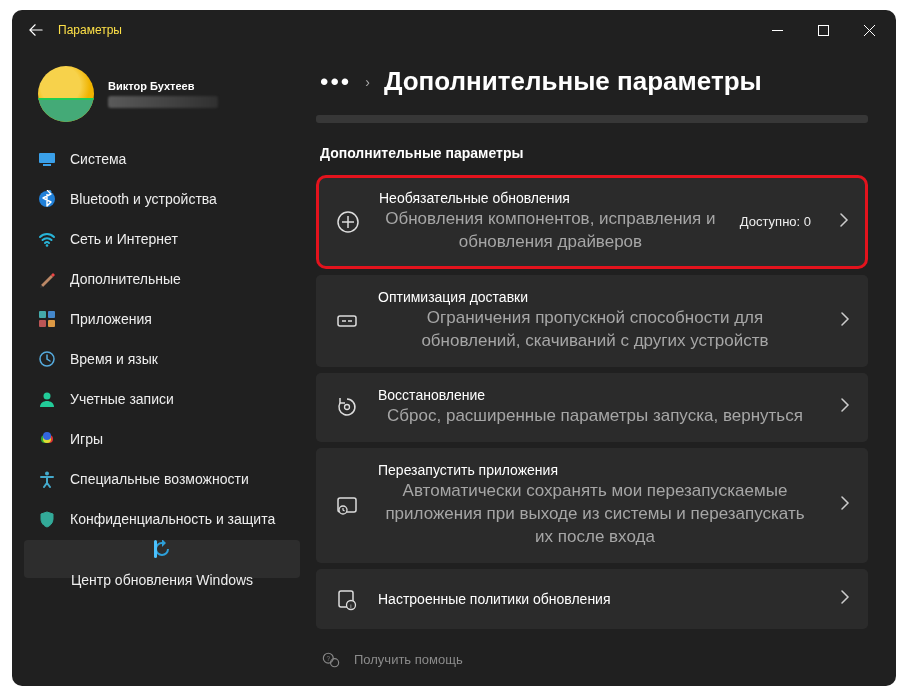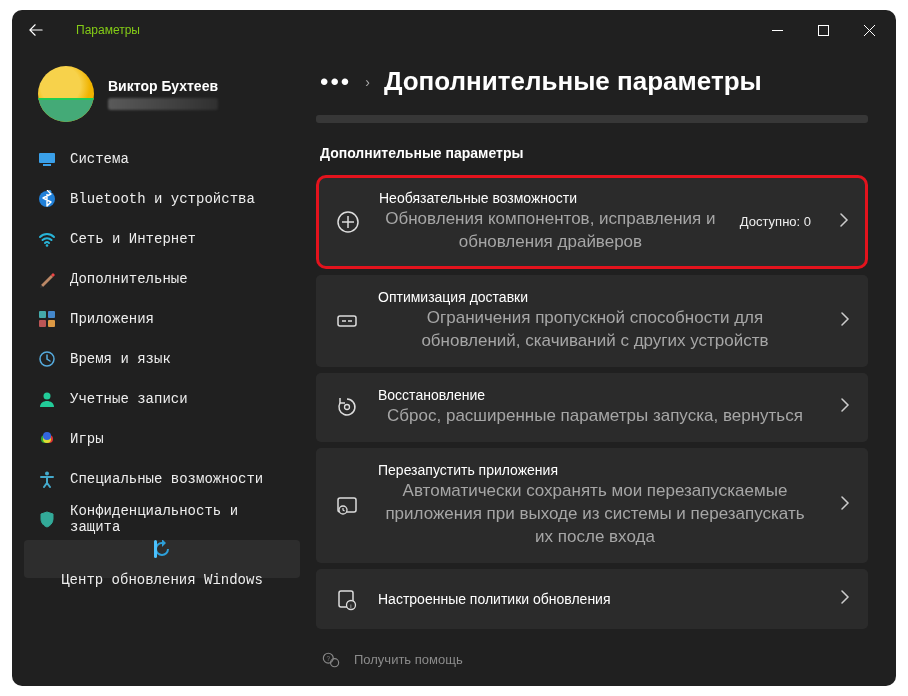--- a/index.html
+++ b/index.html
@@ -23,21 +23,21 @@
     display: flex;
     align-items: center;
     height: 40px;
     padding: 0 4px;
   }
   .back-btn {
     width: 40px; height: 40px;
     display: flex; align-items: center; justify-content: center;
     color: #eee;
   }
-  .title-text { font-size: 12px; color: #84cc16; margin-left: 20px; }
+  .title-text { font-size: 12px; color: #fde047; margin-left: 2px; }
   .win-controls { margin-left: auto; display: flex; }
   .win-btn {
     width: 46px; height: 40px;
     display: flex; align-items: center; justify-content: center;
   }
 
   .content { display: flex; height: calc(100% - 40px); }
 
   
   .sidebar { width: 300px; padding: 2px 8px 0 8px; }
@@ -47,21 +47,21 @@
   }
   .avatar {
     width: 56px; height: 56px; border-radius: 50%;
     background: radial-gradient(circle at 40% 35%, #f7d24b 0 40%, #f0b300 60%);
     position: relative; overflow: hidden; flex-shrink: 0;
   }
   .avatar::after{
     content:""; position:absolute; bottom:0; left:0; right:0; height:22px;
     background:#4a7; border-top:2px solid #2c5;
   }
-  .profile-name { font-size: 14px; font-weight: 600; }
+  .profile-name { font-size: 11px; font-weight: 600; }
   .profile-sub {
     width: 110px; height: 12px;
     background: linear-gradient(90deg,#5a5a5a,#303030);
     border-radius: 3px; margin-top: 4px; filter: blur(1px);
   }
 
   .search {
     margin: 2px 10px 16px 10px;
     background: #2c2c2c; border-radius: 4px;
     height: 34px; display: flex; align-items: center;
@@ -72,21 +72,20 @@
     color: #ccc; font-size: 13px;
   }
   .search input::placeholder { color: #bbb; }
 
   .nav { list-style: none; padding: 0 4px; }
   .nav-item {
     display: flex; align-items: center; gap: 14px;
     height: 38px; padding: 0 14px;
     border-radius: 4px; font-size: 14px; color: #eee;
     margin-bottom: 2px;
-    font-family: Liberation Mono, monospace;
   }
   .nav-item.active { background: #2d2d2d; }
   .nav-item.active::before{
     content:""; position:absolute; width:3px; height:18px;
     background:#4cc2ff; border-radius:2px; margin-left:-14px;
   }
   .nav-item.active{ position:relative;flex-direction:column; }
   .nav-icon {
     width: 18px; height: 18px; display:flex; align-items:center; justify-content:center;
     flex-shrink:0;
@@ -294,21 +293,21 @@
 
       <div id="cards">
           <div class="card highlight">
     <span class="card-icon">
               <svg width="24" height="24" viewBox="0 0 24 24">
                 <circle cx="12" cy="12" r="10" stroke="#ddd" stroke-width="1.5" fill="none"></circle>
                 <path d="M12 6v12M6 12h12" stroke="#ddd" stroke-width="1.5"></path>
               </svg>
             </span>
     <div class="card-body">
-      <div class="card-title">Необязательные возможности</div>
+      <div class="card-title">Необязательные обновления</div>
       <div class="card-sub">Обновления компонентов, исправления и обновления драйверов</div>
     </div>
     <span class="card-right">Доступно: 0</span>
     <span class="card-chevron"><svg width="10" height="14" viewBox="0 0 8 14">
                 <path d="M1 1l6 6-6 6" stroke="#ccc" stroke-width="1.5" fill="none" stroke-linecap="round"></path>
               </svg></span>
   </div>
           <div class="card">
     <span class="card-icon">
               <svg width="24" height="24" viewBox="0 0 24 24">

